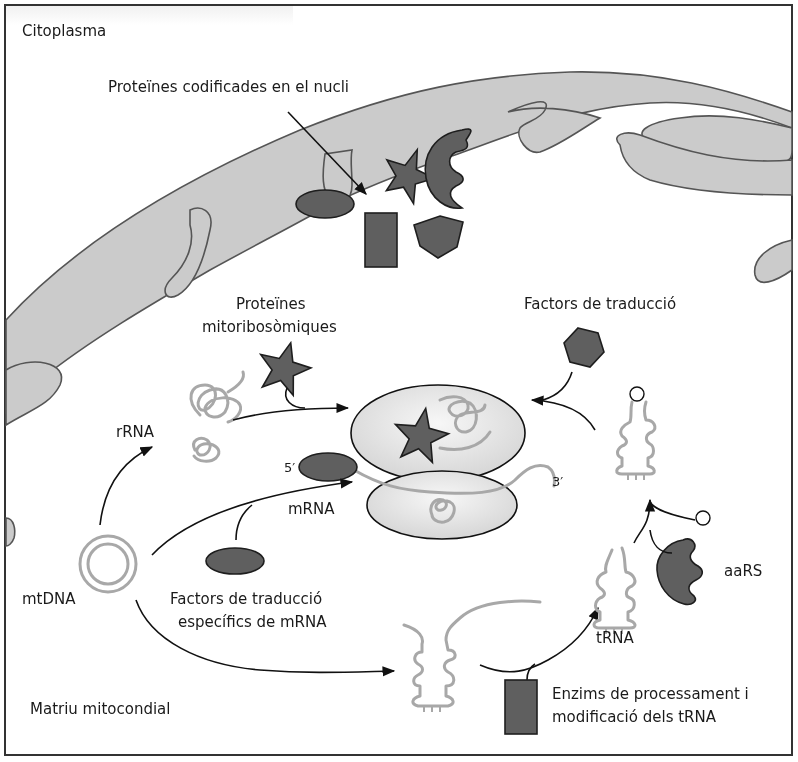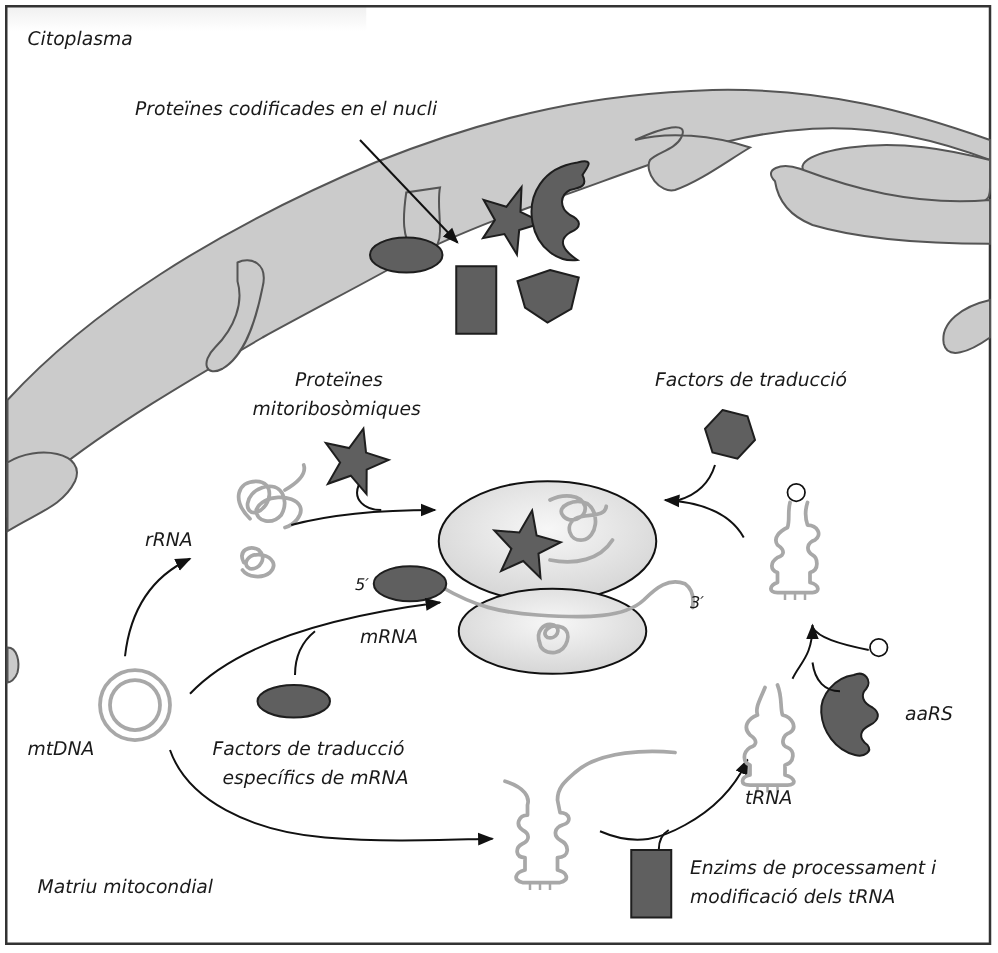--- a/index.html
+++ b/index.html
@@ -1,17 +1,17 @@
 <!DOCTYPE html>
 <html><head>
   <meta charset="utf-8">
   <style>
     html, body { margin: 0; padding: 0; background: #ffffff; }
     body { width: 798px; height: 762px; overflow: hidden; font-family: "DejaVu Sans", sans-serif; }
-    #stage { position: relative; width: 798px; height: 762px; font-style: italic; }
+    #stage { position: relative; width: 798px; height: 762px; }
     svg { position: absolute; left: 0; top: 0; }
     .lbl { font-family: "DejaVu Sans", sans-serif; font-size: 15px; fill: #1a1a1a; }
     .lbl-sm { font-family: "DejaVu Sans", sans-serif; font-size: 13px; fill: #1a1a1a; }
     .membrane { fill: #cbcbcb; stroke: #555; stroke-width: 1.6; }
     .protein { fill: #5f5f5f; stroke: #1e1e1e; stroke-width: 1.6; }
     .rna { fill: none; stroke: #a8a8a8; stroke-width: 3; stroke-linecap: round; stroke-linejoin: round; }
     .arrow { fill: none; stroke: #111; stroke-width: 1.6; }
     .ribo { fill: url(#riboGrad); stroke: #111; stroke-width: 1.6; }
   </style>
 </head>

